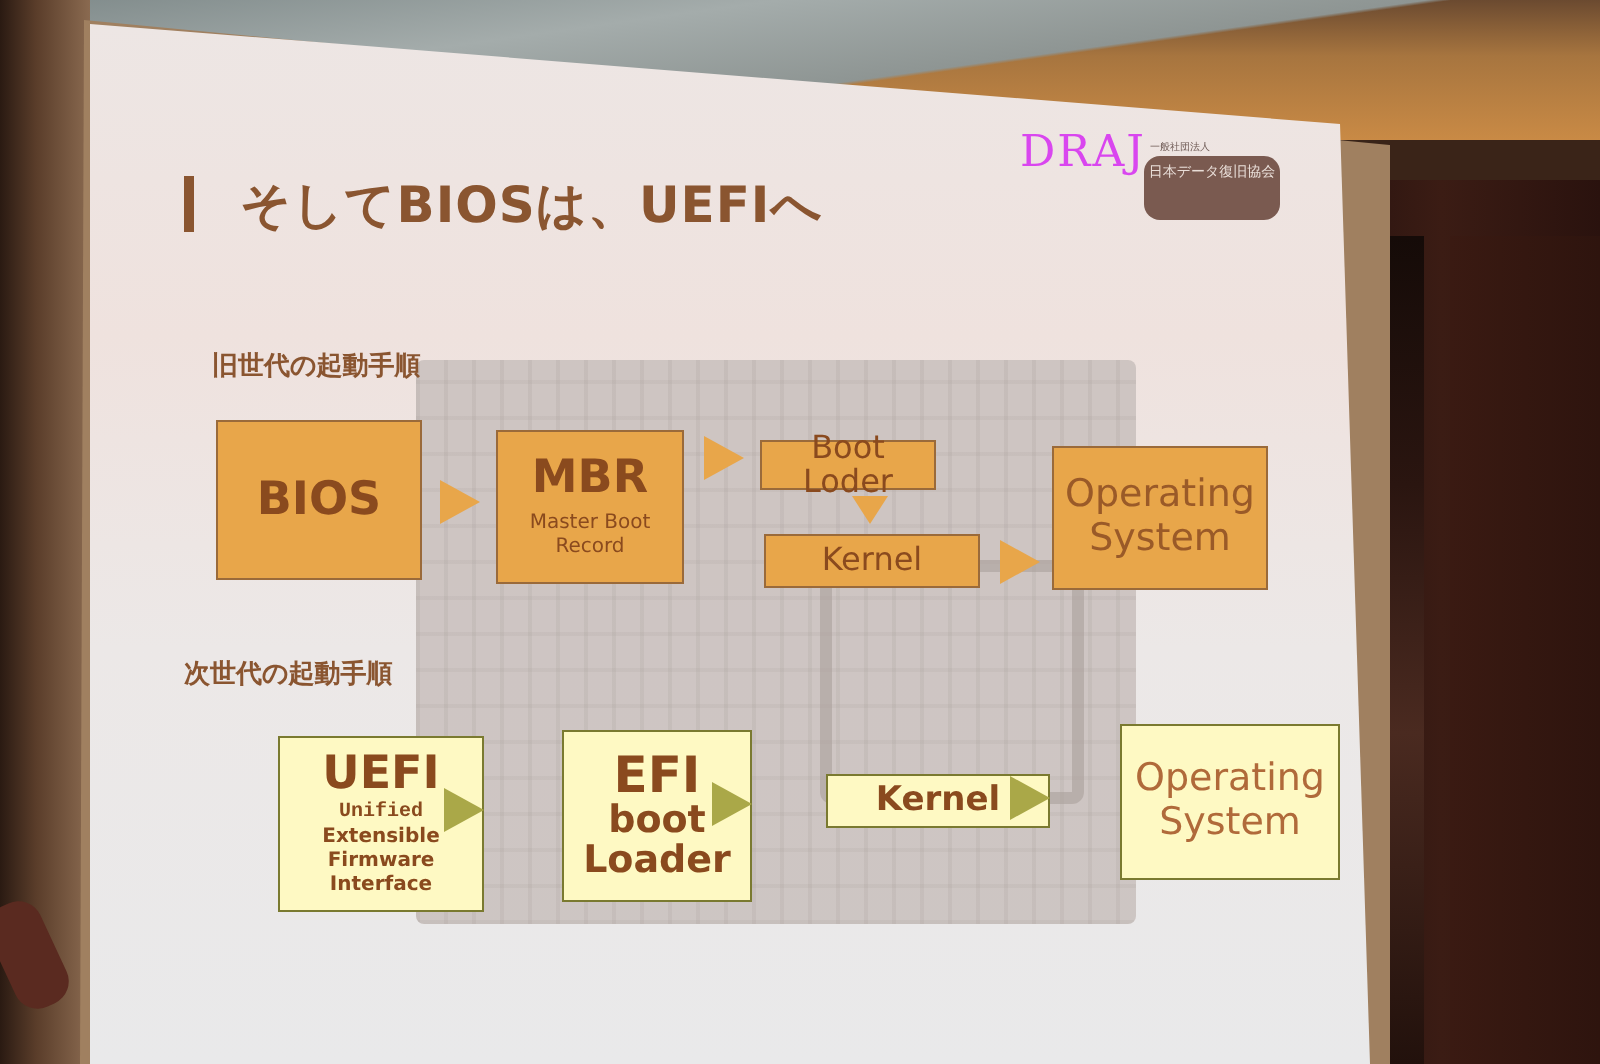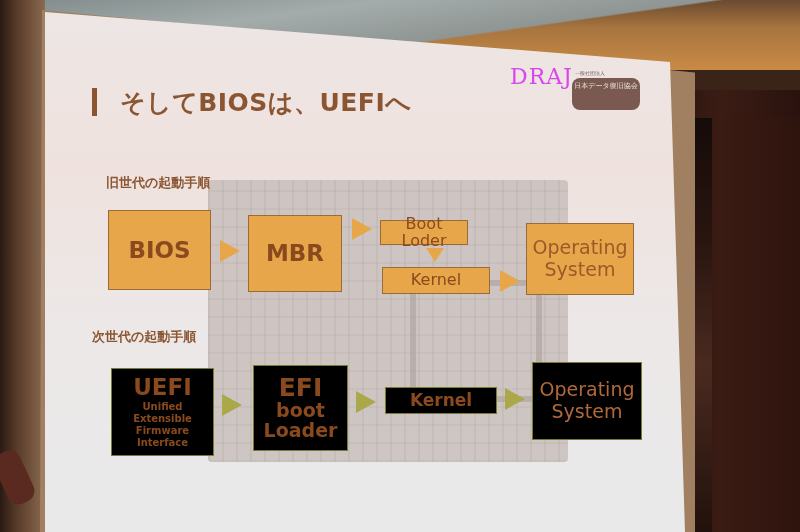--- a/index.html
+++ b/index.html
@@ -40,21 +40,21 @@
     font-size:22px;color:#d946ef;letter-spacing:1px;}
   .logo-sub{position:absolute;left:575px;top:70px;font-size:5px;color:#6e5a55;}
   .logo-pill{position:absolute;left:572px;top:78px;width:68px;height:32px;border-radius:8px;
     background:#7a5a50;color:#e9ded8;font-size:7px;line-height:16px;text-align:center;}
   .section{position:absolute;font-size:13px;font-weight:bold;color:#8a5530;}
   
   .box{position:absolute;box-sizing:border-box;border:1px solid #9a6a3a;display:flex;
     flex-direction:column;align-items:center;justify-content:center;text-align:center;
     color:#8a4a1e;font-weight:bold;line-height:1.05;}
   .old{background:#e8a64a;}
-  .new{background:#000000;border-color:#7a7a30;}
+  .new{background:#fef9c3;border-color:#7a7a30;margin-left:28px;}
   .big{font-size:23px;}
   .sub{font-size:10px;margin-top:4px;line-height:1.2;}
   .mid{font-size:16px;}
   .os{font-size:19px;font-weight:normal;line-height:1.15;}
   .os.old-os{color:#9a5a28;}
   .os.new-os{color:#b06a3a;}
   .arrow-r{position:absolute;width:0;height:0;border-top:11px solid transparent;
     border-bottom:11px solid transparent;border-left:20px solid;}
   .arrow-d{position:absolute;width:0;height:0;border-left:9px solid transparent;
     border-right:9px solid transparent;border-top:14px solid;}
@@ -89,41 +89,42 @@
 <div class="section" style="left:106px;top:174px;">旧世代の起動手順</div>
 <div class="section" style="left:92px;top:328px;">次世代の起動手順</div>
 
 <div class="box old" style="left:108px;top:210px;width:103px;height:80px;">
   <div class="big">BIOS</div>
 </div>
 <div class="arrow-r ao" style="left:220px;top:240px;"></div>
 
 <div class="box old" style="left:248px;top:215px;width:94px;height:77px;">
   <div class="big">MBR</div>
+  <div class="sub" style="width:80px;font-weight:normal;">Master Boot Record</div>
 </div>
 <div class="arrow-r ao" style="left:352px;top:218px;"></div>
 
 <div class="box old" style="left:380px;top:220px;width:88px;height:25px;">
   <div class="mid" style="font-weight:normal;">Boot Loder</div>
 </div>
 <div class="arrow-d ado" style="left:426px;top:248px;"></div>
 
 <div class="box old" style="left:382px;top:267px;width:108px;height:27px;">
   <div class="mid" style="font-weight:normal;">Kernel</div>
 </div>
 <div class="arrow-r ao" style="left:500px;top:270px;"></div>
 
 <div class="box old" style="left:526px;top:223px;width:108px;height:72px;">
   <div class="os old-os">Operating</div>
   <div class="os old-os">System</div>
 </div>
 
 <div class="box new" style="left:111px;top:368px;width:103px;height:88px;">
   <div class="big">UEFI</div>
-  <div class="sub" style="margin-top:2px;">Unified</div>
+  <div class="sub" style="margin-top:2px;font-family:Liberation Mono, monospace;">Unified</div>
   <div class="sub" style="margin-top:0;">Extensible</div>
   <div class="sub" style="margin-top:0;">Firmware</div>
   <div class="sub" style="margin-top:0;">Interface</div>
 </div>
 <div class="arrow-r an" style="left:222px;top:394px;"></div>
 
 <div class="box new" style="left:253px;top:365px;width:95px;height:86px;">
   <div class="big" style="font-size:25px;">EFI</div>
   <div class="big" style="font-size:19px;">boot</div>
   <div class="big" style="font-size:19px;">Loader</div>

